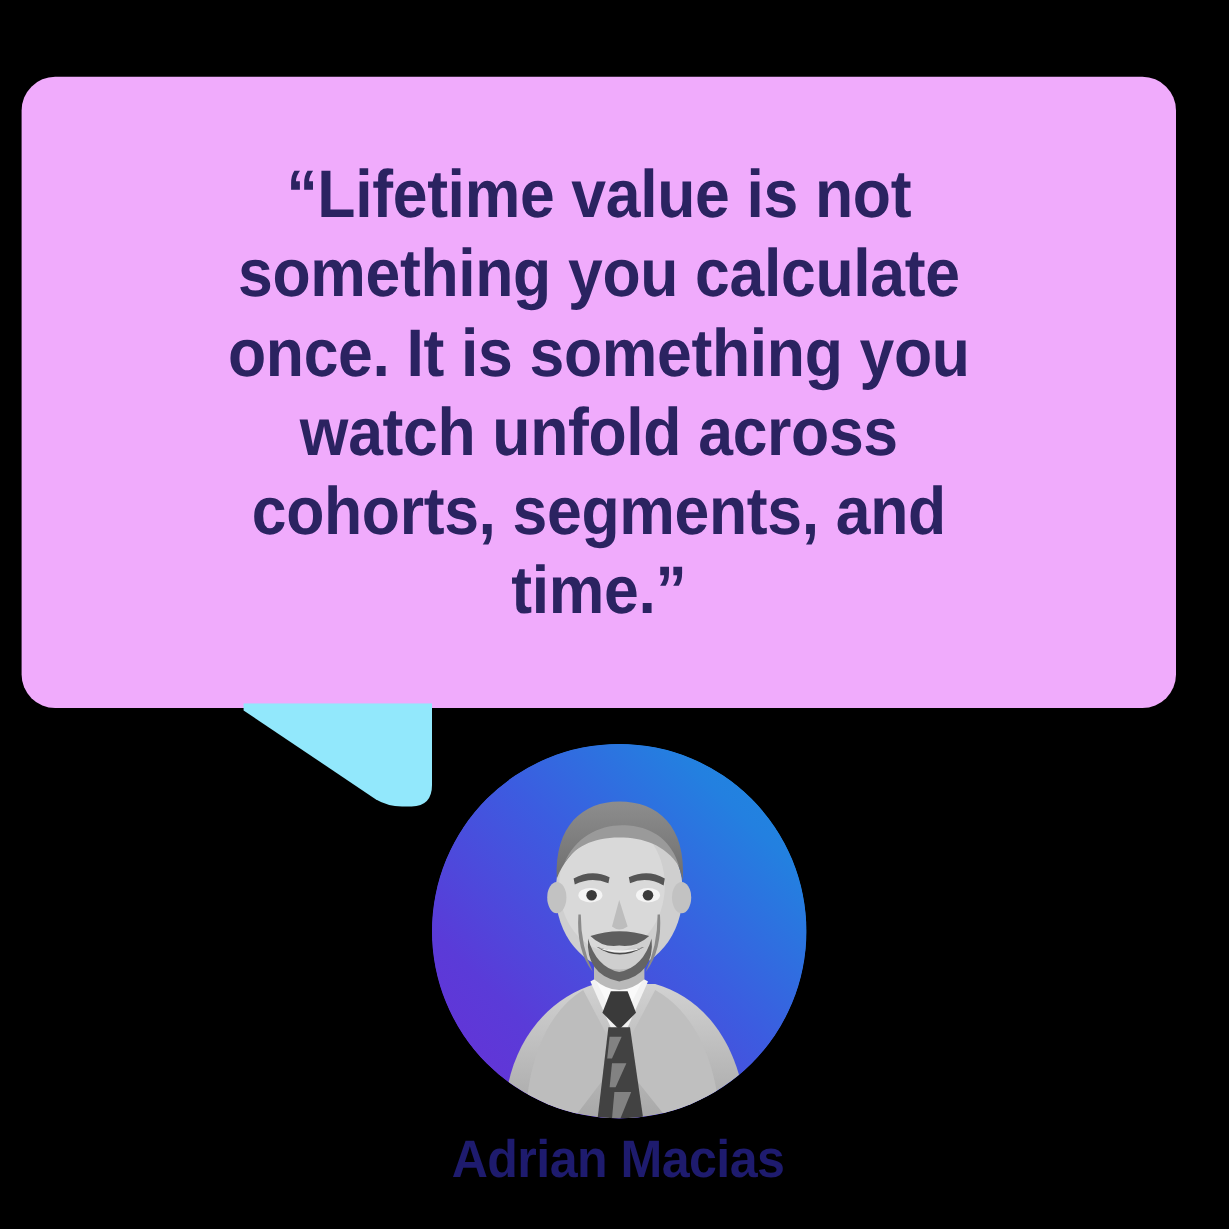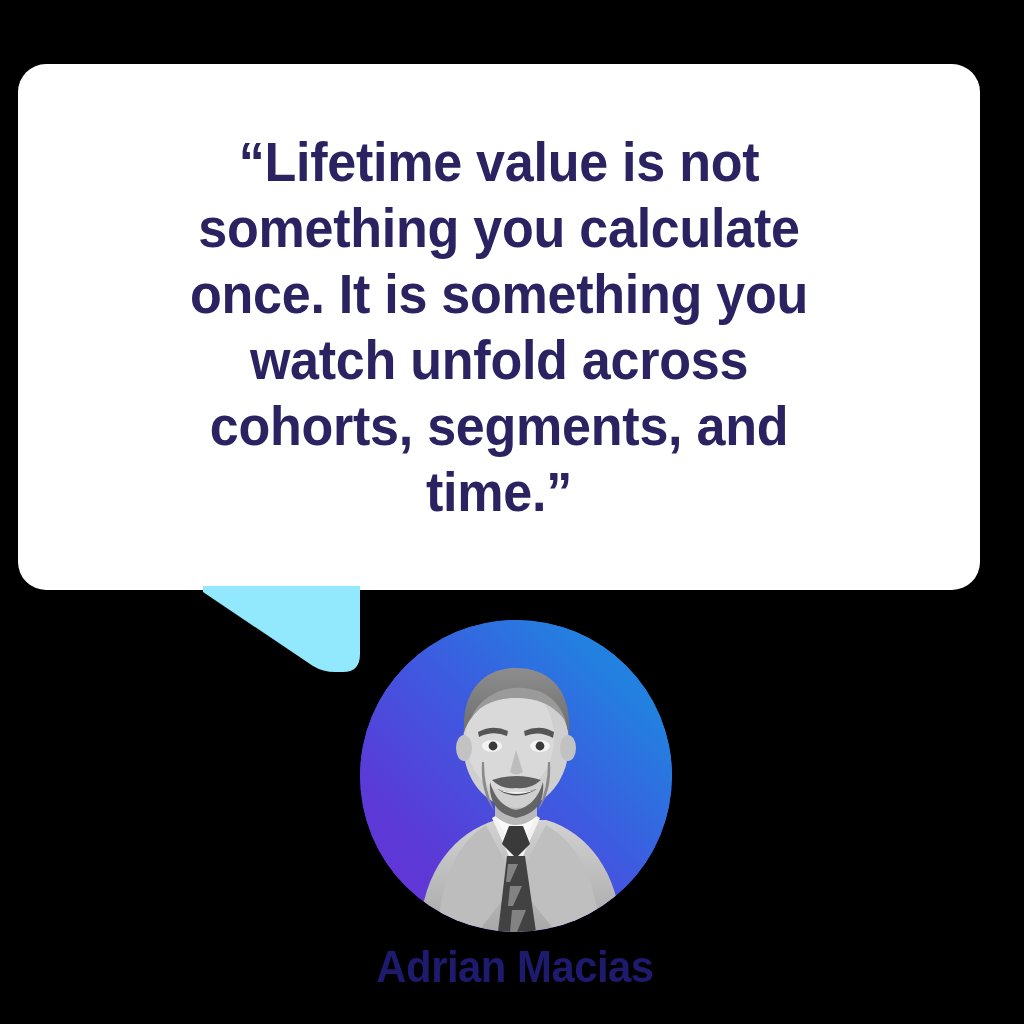--- a/index.html
+++ b/index.html
@@ -15,21 +15,21 @@
     position:relative;
     width:1024px; height:1024px;
     background:#000;
   }
 
   
   .bubble {
     position:absolute;
     left:18px; top:64px;
     width:962px; height:526px;
-    background:#ffffff;
+    background:#f0abfc;
     border-radius:28px;
     display:flex;
     align-items:center;
     justify-content:center;
   }
 
   .quote-text {
     width:760px;
     text-align:center;
     color:#2b2361;

